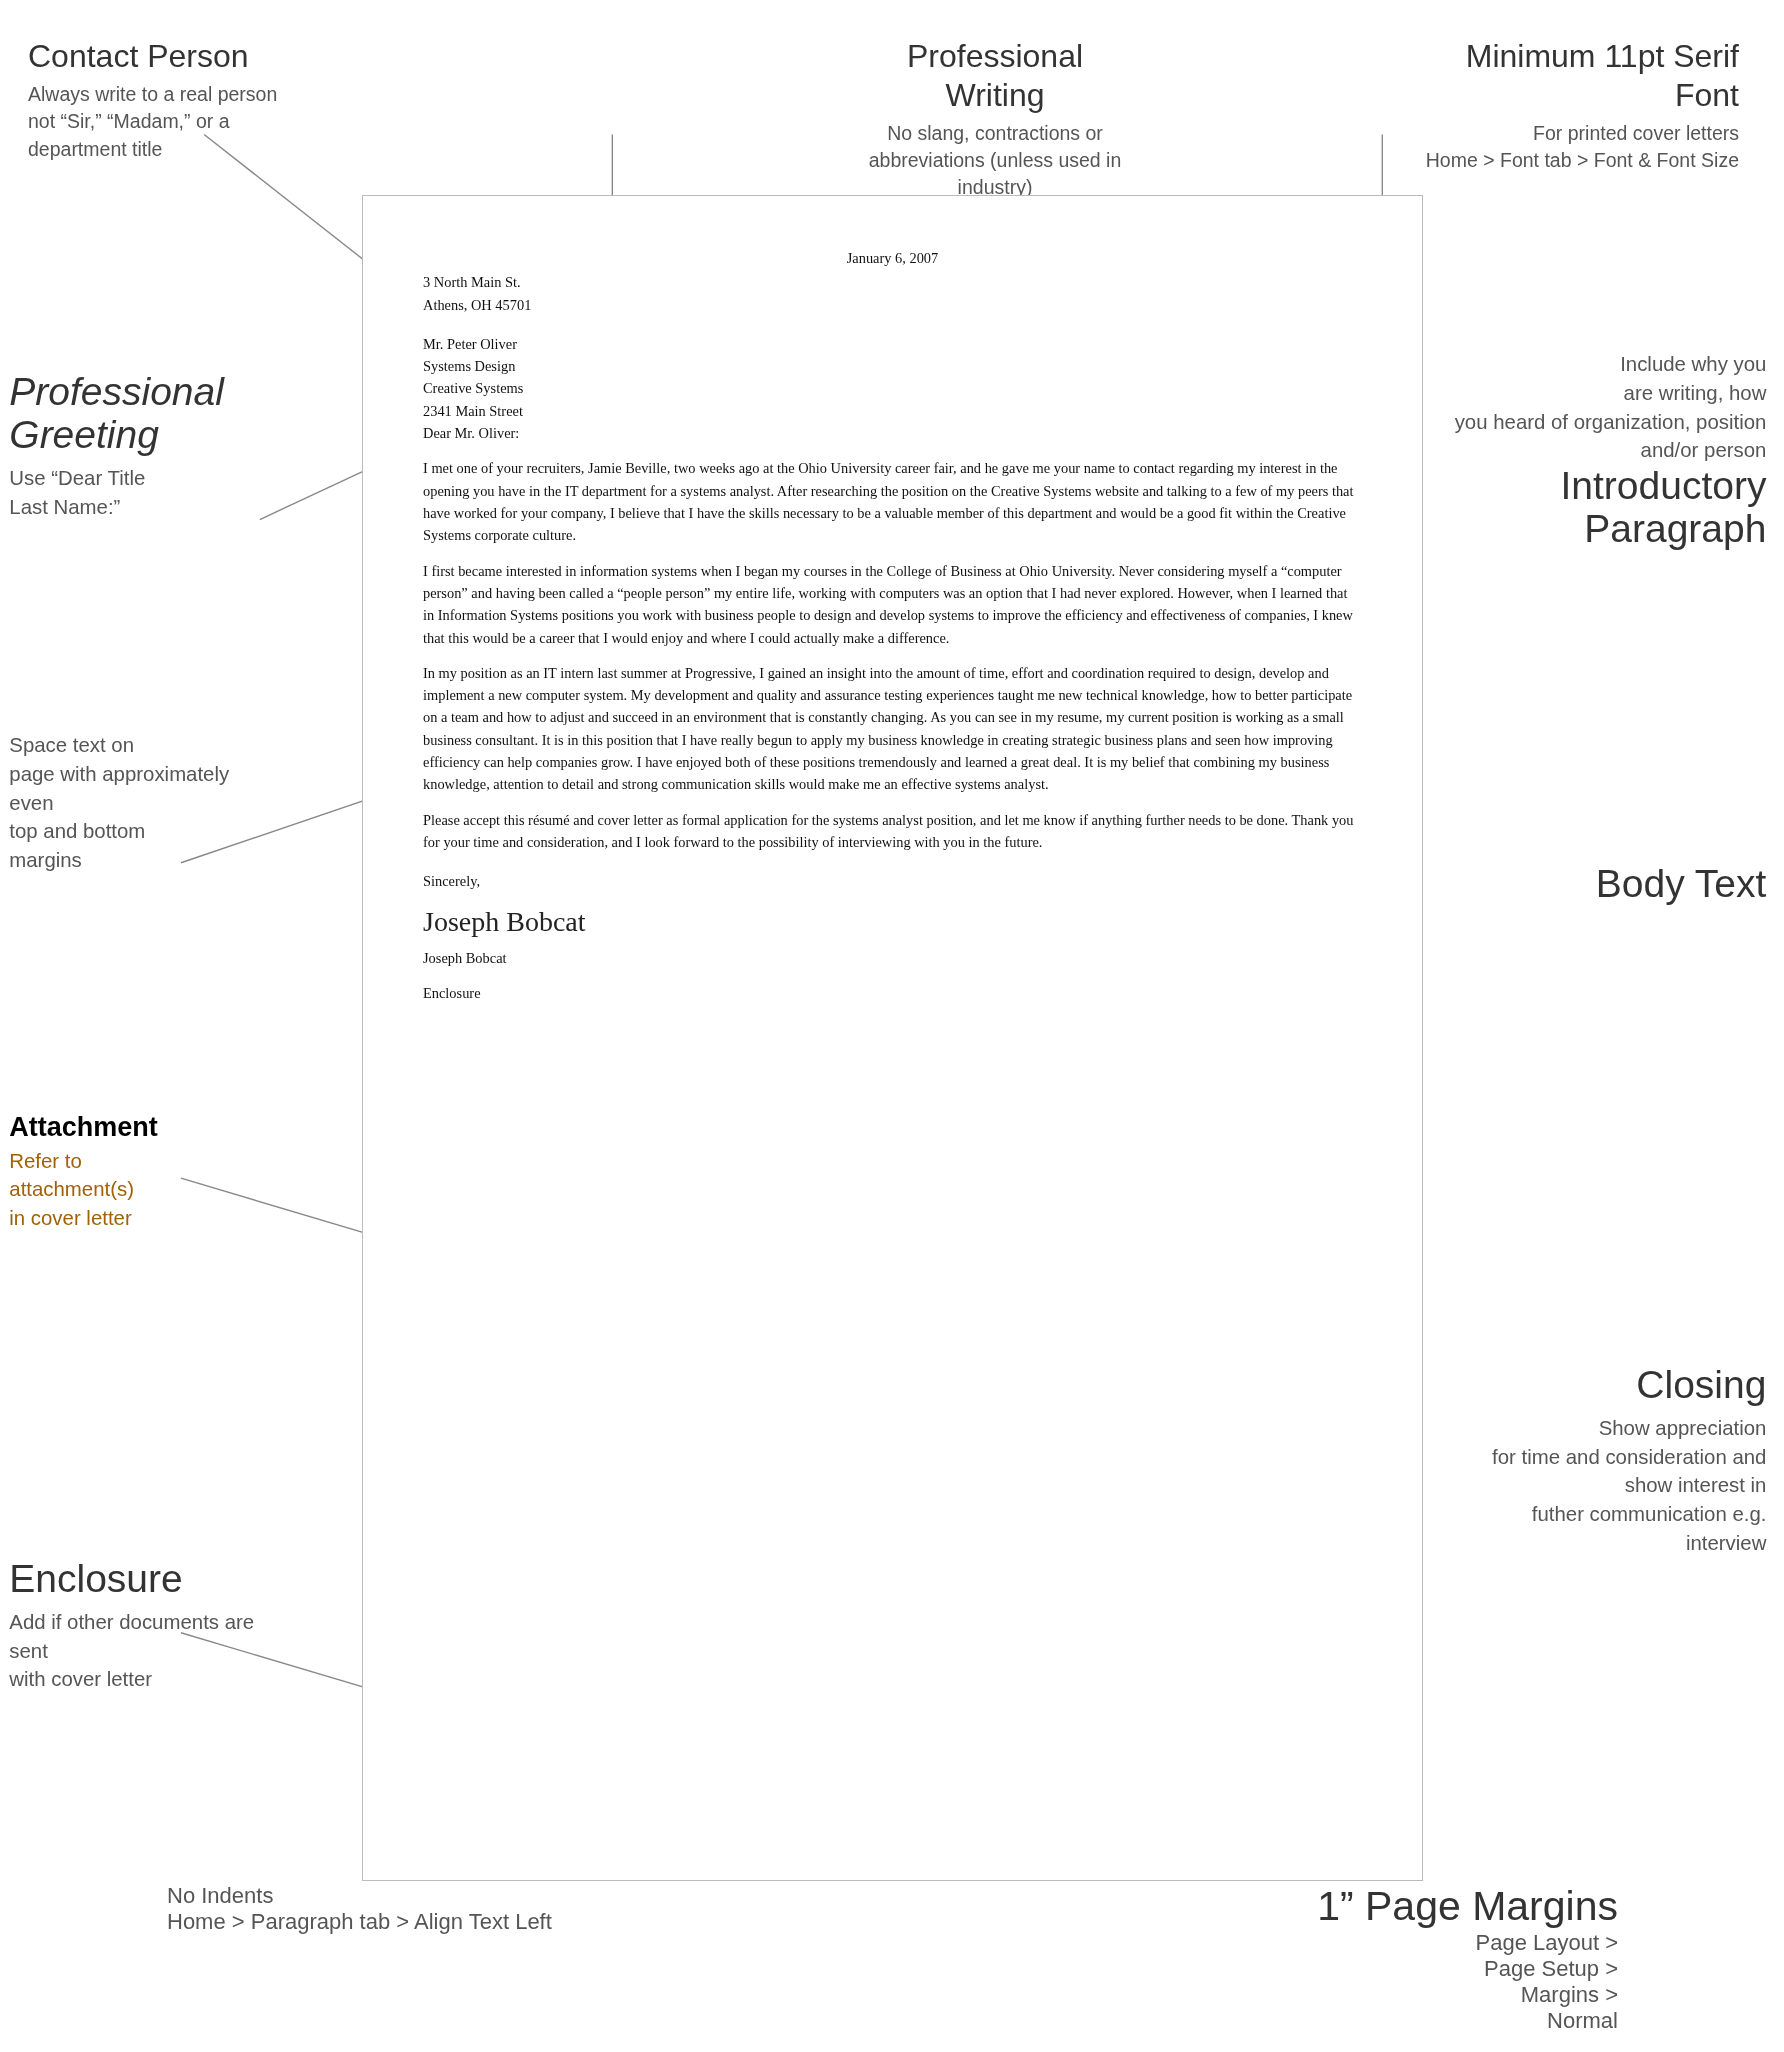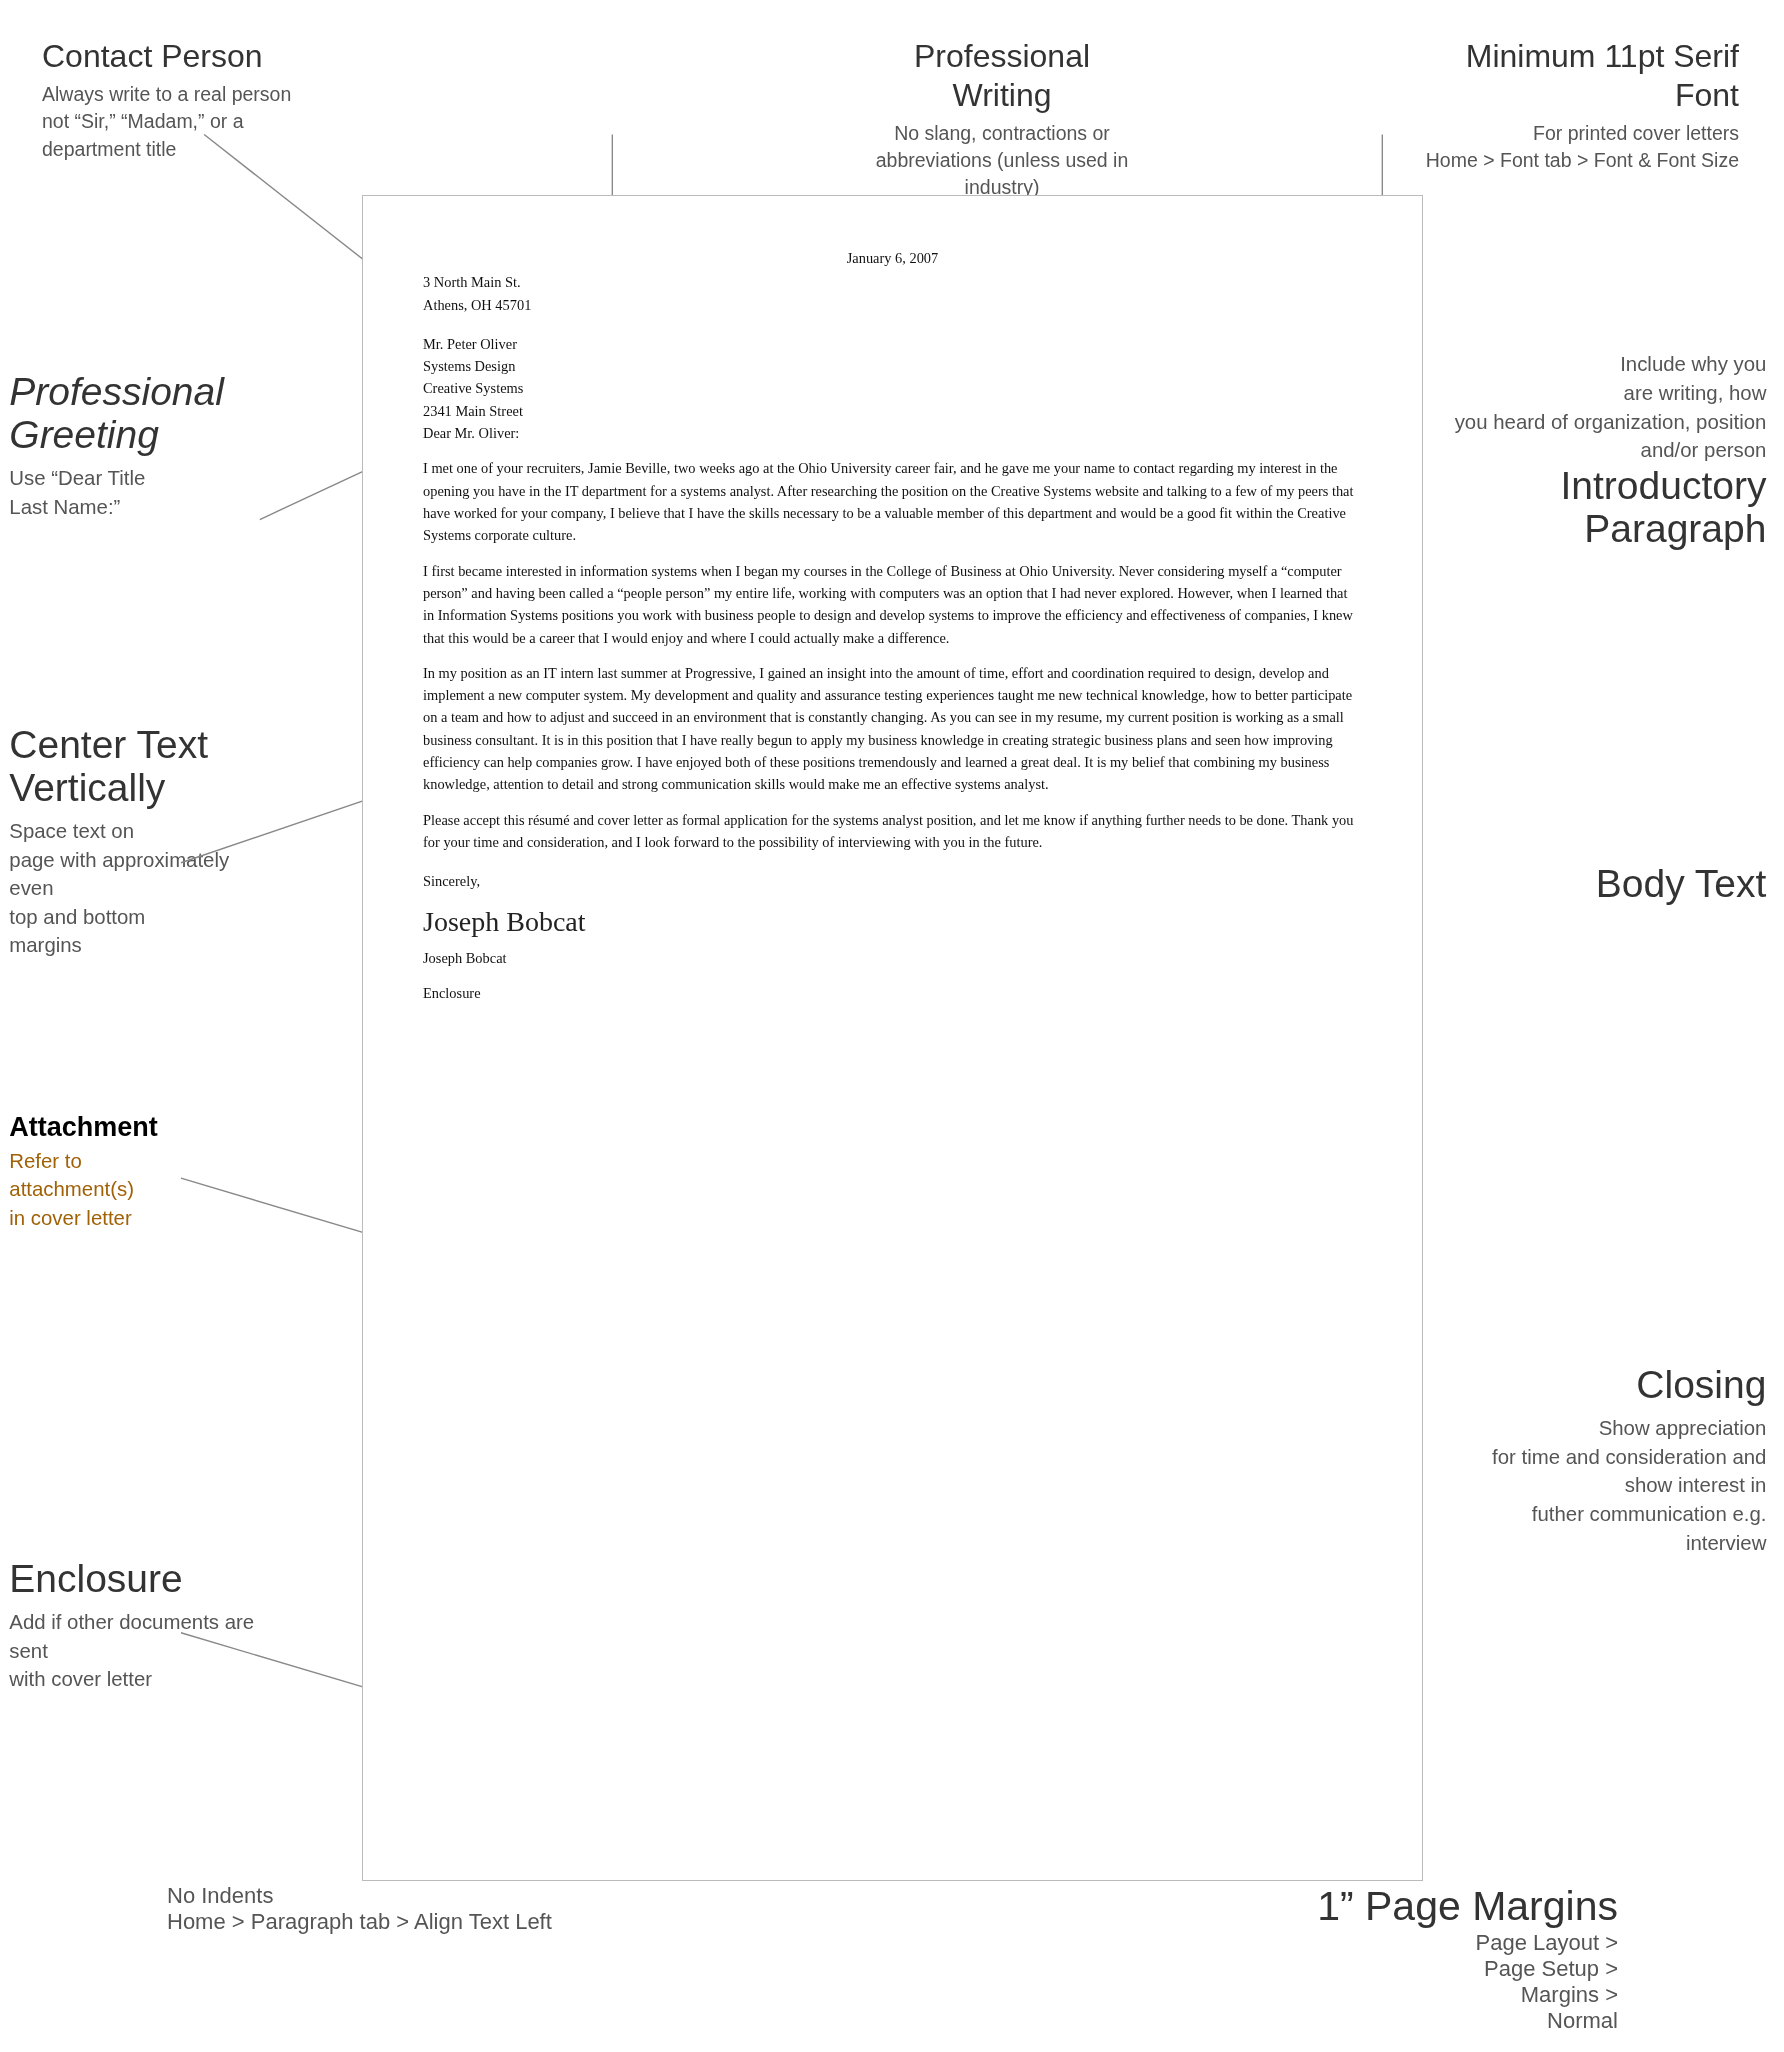--- a/index.html
+++ b/index.html
@@ -82,21 +82,21 @@
 
   <line x1="1490" y1="980" x2="1490" y2="920" stroke="#888" stroke-width="1.5"></line>
 
   <line x1="1490" y1="1490" x2="1490" y2="1560" stroke="#888" stroke-width="1.5"></line>
 
   <line x1="500" y1="1980" x2="500" y2="1960" stroke="#888" stroke-width="1.5"></line>
 
   <line x1="1490" y1="1980" x2="1490" y2="1960" stroke="#888" stroke-width="1.5"></line>
 </svg>
 
-<div class="top-annotations" style="position:absolute; top:18.6px; left:14px; right:0; display:flex; justify-content:space-between; padding:18.6px 46px 0 28px;">
+<div class="top-annotations" style="position:absolute; top:18.6px; left:0; right:0; display:flex; justify-content:space-between; padding:18.6px 46px 0 28px;">
 
   <div style="width:260px;">
     <div style="font-family:Arial,sans-serif; font-size:32px; font-weight:400; color:#333; line-height:1.2;">Contact Person</div>
     <div style="font-family:Arial,sans-serif; font-size:19.5px; color:#555; line-height:1.4; margin-top:5.6px;">Always write to a real person not “Sir,” “Madam,” or a department title</div>
   </div>
 
   <div style="width:278px; text-align:center; margin-left:278px;">
     <div style="font-family:Arial,sans-serif; font-size:32px; font-weight:400; color:#333; line-height:1.2;">Professional Writing</div>
     <div style="font-family:Arial,sans-serif; font-size:19.5px; color:#555; line-height:1.4; margin-top:5.6px;">No slang, contractions or abbreviations (unless used in industry)</div>
   </div>
@@ -139,22 +139,20 @@
 </div>
 
 <div style="position:absolute; left:9.3px; top:371px; width:260px;">
   <div style="font-family:Arial,sans-serif; font-size:39px; font-weight:400; color:#333; line-height:1.1; white-space:pre-line;font-style:italic;">Professional
 Greeting</div>
   <div style="font-family:Arial,sans-serif; font-size:20.4px; color:#555; line-height:1.4; margin-top:7.4px; white-space:pre-line;">Use “Dear Title
 Last Name:”</div>
 </div>
 
 <div style="position:absolute; left:9.3px; top:724px; width:269px;">
-  <div style="font-family:Arial,sans-serif; font-size:39px; font-weight:400; color:#333; line-height:1.1; white-space:pre-line;">Center Text
-Vertically</div>
   <div style="font-family:Arial,sans-serif; font-size:20.4px; color:#555; line-height:1.4; margin-top:7.4px; white-space:pre-line;">Space text on
 page with approximately even
 top and bottom
 margins</div>
 </div>
 
 <div style="position:absolute; left:9.3px; top:1113px; width:241px;">
   <div style="font-family:Arial,sans-serif; font-size:27px; font-weight:700; color:#000000; line-height:1.1;">Attachment</div>
   <div style="font-family:Arial,sans-serif; font-size:20.4px; color:#a16207; line-height:1.4; margin-top:4px; white-space:pre-line;">Refer to
 attachment(s)

